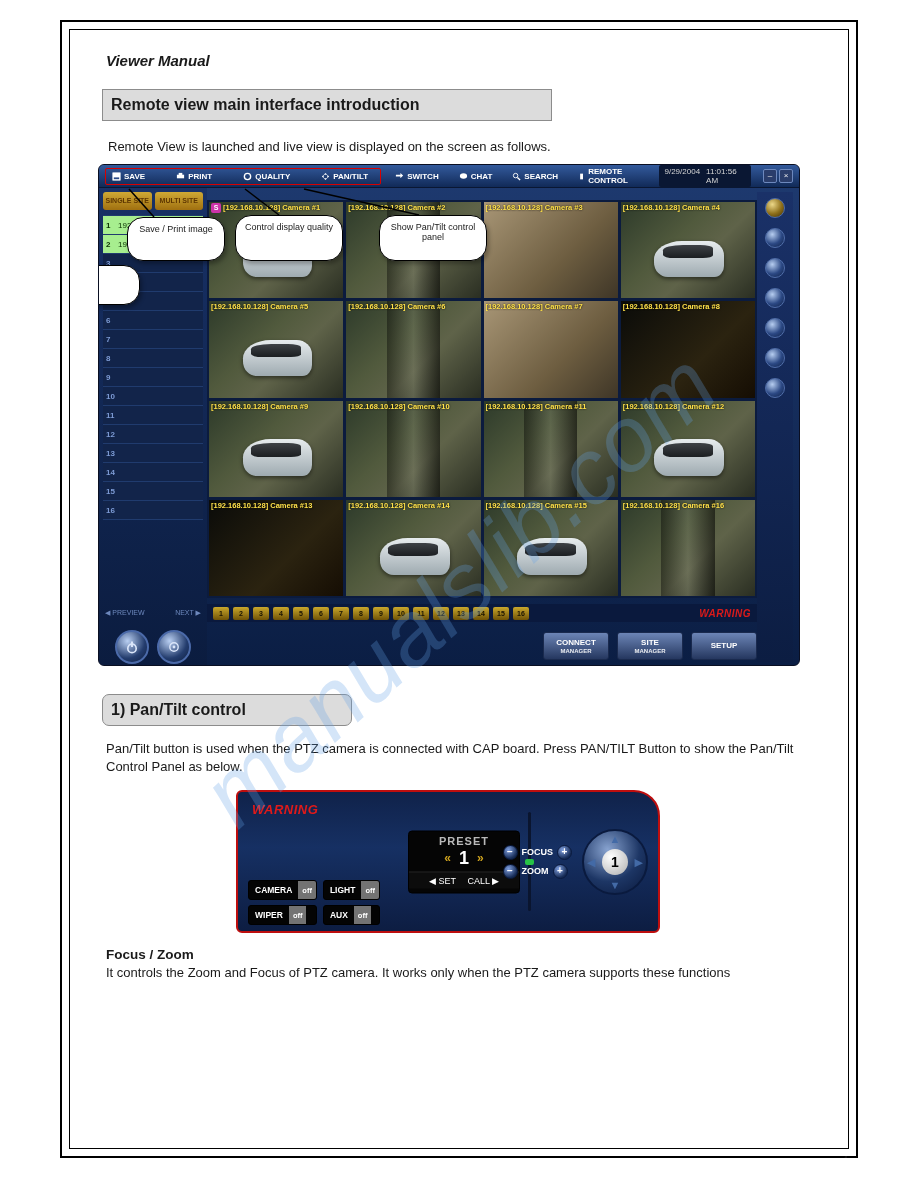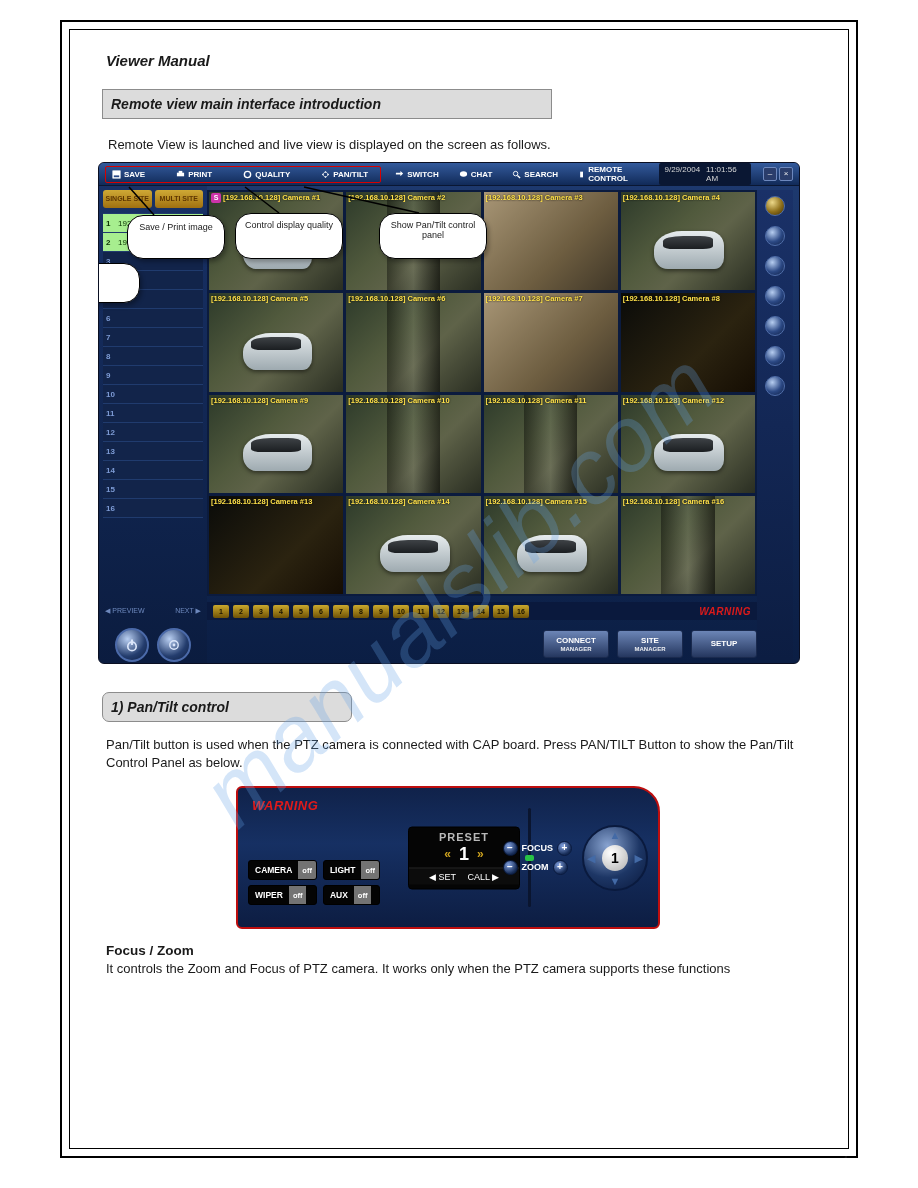--- a/index.html
+++ b/index.html
@@ -30,23 +30,22 @@
   .running-head {
     font-size: 15px;
     font-style: italic;
     font-weight: bold;
     margin: 12px 4px 20px 4px;
   }
   .section-bar {
     background: #dcdcdc;
     border: 1.5px solid #8c8c8c;
     display: inline-block;
-    font-size: 14px;
+    font-size: 16px;
     font-weight: bold;
-    font-style: italic;
     padding: 6px 10px 6px 8px;
   }
   .section-bar.wide { width: 430px; }
   .section-bar.mid { width: 230px; border-radius: 7px; }
   .intro-text {
     font-size: 13px;
     margin: 18px 0 10px 6px;
   }
 
   
@@ -153,21 +152,21 @@
     width: 30px; height: 30px;
     border-radius: 50%;
     background: radial-gradient(circle at 35% 30%, #b9cff2, #243d6e 60%, #0d1d3f);
     border: 2px solid #4b6aa9;
     display: inline-flex; align-items: center; justify-content: center;
     color: #dbe6fa;
     font-size: 14px;
   }
 
   .main-area { flex: 1; display:flex; padding: 4px 6px 4px 0; }
-  .grid-wrap { flex:1; display:flex; flex-direction:column; gap:6px; }
+  .grid-wrap { flex:1; display:flex; flex-direction:column; gap:6px;margin-top:8px; }
   .cam-grid {
     flex: 1;
     display: grid;
     grid-template-columns: repeat(4, 1fr);
     grid-template-rows: repeat(4, 1fr);
     gap: 3px;
     background: #0b1b3e;
     padding: 2px;
   }
   .cam {
@@ -316,21 +315,21 @@
     position: absolute;
     top: 10px; left: 14px;
     color: #e01a1a;
     font-weight: bold;
     font-style: italic;
     font-size: 13px;
     letter-spacing: .5px;
   }
   .ptz-left {
     position: absolute;
-    left: 10px; bottom: 22px;
+    left: 10px; bottom: 6px;
     display: grid;
     grid-template-columns: auto auto;
     gap: 5px 6px;
   }
   .ptz-toggle {
     display: inline-flex; align-items: center;
     background: #040404;
     border: 1px solid #000;
     border-radius: 3px;
     height: 18px;

